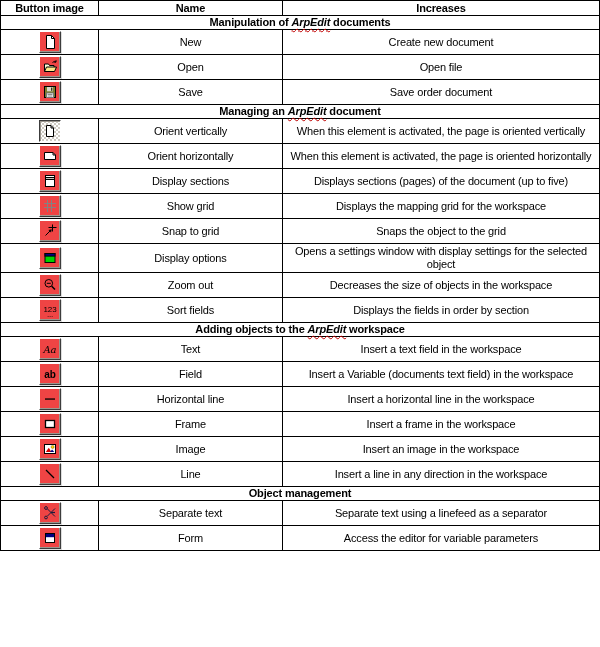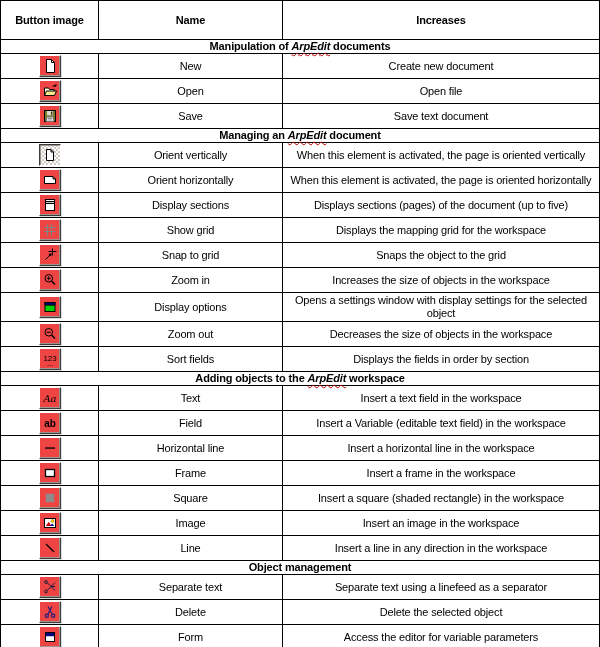--- a/index.html
+++ b/index.html
@@ -19,21 +19,21 @@
     border:1px solid #000;
     padding:1px 3px;
     text-align:center;
     vertical-align:middle;
     line-height:13px;
   }
   th {
     font-size:11px;
     font-weight:bold;
     height:14px;
-    padding:12px 2px;
+    padding:0 2px;
   }
   td.section-title {
     font-weight:bold;
     height:12px;
     padding:0 16px;
   }
   tr.icon-row > td { height:21px; }
   .brand {
     font-style:italic;
     text-decoration-line:underline;
@@ -109,21 +109,21 @@
             <svg width="16" height="16" viewBox="0 0 16 16">
               <rect x="2.5" y="2.5" width="11" height="11" fill="#7b7b2a" stroke="#000"></rect>
               <rect x="5" y="3" width="6" height="4.3" fill="#d9d9cf"></rect>
               <rect x="9" y="3.6" width="1.4" height="3.2" fill="#35350f"></rect>
               <rect x="4.5" y="9" width="7" height="4.5" fill="#fff" stroke="#777"></rect>
               <line x1="5.5" y1="10.5" x2="10.5" y2="10.5" stroke="#888"></line>
               <line x1="5.5" y1="12" x2="10.5" y2="12" stroke="#888"></line>
             </svg>
           </span></td>
         <td>Save</td>
-        <td><span>Save text document</span></td>
+        <td><span>Save order document</span></td>
       </tr>
       <tr>
         <td colspan="3" class="section-title"><span>Managing an </span><span class="brand">ArpEdit</span><span> document</span></td>
       </tr>
       <tr class="icon-row">
         <td><span class="tbtn pressed">
             <svg width="16" height="16" viewBox="0 0 16 16">
               <path d="M4.5 2.5h4.5l2.5 2.5v8.5h-7z" fill="#fff" stroke="#000"></path>
               <path d="M9 2.5v2.5h2.5" fill="none" stroke="#000"></path>
             </svg>
@@ -163,31 +163,20 @@
       <tr class="icon-row">
         <td><span class="tbtn">
             <svg width="16" height="16" viewBox="0 0 16 16">
               <path d="M10.5 1.5v7M6.5 4.5h8" stroke="#000" fill="none"></path>
               <line x1="3.5" y1="12.5" x2="8" y2="8" stroke="#000"></line>
               <path d="M9.8 6.2l-3.4.8 2.6 2.6z" fill="#000"></path>
             </svg>
           </span></td>
         <td>Snap to grid</td>
         <td><span>Snaps the object to the grid</span></td>
-      </tr>
-      <tr class="icon-row">
-        <td><span class="tbtn">
-            <svg width="16" height="16" viewBox="0 0 16 16" fill="none" stroke="#000">
-              <circle cx="6.8" cy="6.3" r="3.8"></circle>
-              <line x1="9.7" y1="9.2" x2="13" y2="12.5" stroke-width="1.5"></line>
-              <path d="M4.8 6.3h4M6.8 4.3v4"></path>
-            </svg>
-          </span></td>
-        <td>Zoom in</td>
-        <td><span>Increases the size of objects in the workspace</span></td>
       </tr>
       <tr class="icon-row">
         <td><span class="tbtn">
             <svg width="16" height="16" viewBox="0 0 16 16">
               <rect x="3" y="3.5" width="10" height="9" fill="#00d200" stroke="#000"></rect>
               <rect x="3" y="3.5" width="10" height="2.6" fill="#000080" stroke="#000"></rect>
             </svg>
           </span></td>
         <td>Display options</td>
         <td><span>Opens a settings window with display settings for the selected object</span></td>
@@ -225,48 +214,39 @@
         <td>Text</td>
         <td><span>Insert a </span><b>text field</b><span> in the workspace</span></td>
       </tr>
       <tr class="icon-row">
         <td><span class="tbtn">
             <svg width="16" height="16" viewBox="0 0 16 16">
               <text x="8" y="11.5" text-anchor="middle" font-size="10" font-weight="bold" font-family="Liberation Sans, sans-serif" fill="#000">ab</text>
             </svg>
           </span></td>
         <td>Field</td>
-        <td><span>Insert a </span><b>Variable</b><span> (editable text field) in the workspace</span></td>
+        <td><span>Insert a </span><b>Variable</b><span> (documents text field) in the workspace</span></td>
       </tr>
       <tr class="icon-row">
         <td><span class="tbtn">
             <svg width="16" height="16" viewBox="0 0 16 16">
               <rect x="3" y="7.4" width="10" height="1.3" fill="#000"></rect>
             </svg>
           </span></td>
         <td>Horizontal line</td>
         <td><span>Insert a horizontal </span><b>line</b><span> in the workspace</span></td>
       </tr>
       <tr class="icon-row">
         <td><span class="tbtn">
             <svg width="16" height="16" viewBox="0 0 16 16">
               <rect x="3.5" y="4.5" width="9" height="7" fill="#fff" stroke="#000" stroke-width="1.3"></rect>
             </svg>
           </span></td>
         <td>Frame</td>
         <td><span>Insert a </span><b>frame</b><span> in the workspace</span></td>
-      </tr>
-      <tr class="icon-row">
-        <td><span class="tbtn">
-            <svg width="16" height="16" viewBox="0 0 16 16">
-              <rect x="3.8" y="3.8" width="8.4" height="8.4" fill="#8c8c8c"></rect>
-            </svg>
-          </span></td>
-        <td>Square</td>
-        <td><span>Insert a </span><b>square</b><span> (shaded rectangle) in the workspace</span></td>
       </tr>
       <tr class="icon-row">
         <td><span class="tbtn">
             <svg width="16" height="16" viewBox="0 0 16 16">
               <rect x="2.5" y="3.5" width="11" height="9" fill="#fff" stroke="#000"></rect>
               <circle cx="10.6" cy="5.9" r="1.5" fill="#ffd400" stroke="#806000" stroke-width="0.5"></circle>
               <path d="M3.8 11l3-4.2 2.6 4.2z" fill="#d40000"></path>
               <path d="M8 11l2.1-2.6 2.1 2.6z" fill="#000080"></path>
             </svg>
           </span></td>
@@ -292,31 +272,20 @@
               <circle cx="4" cy="3" r="1.4"></circle>
               <circle cx="4" cy="12.5" r="1.4"></circle>
               <path d="M9 7.5h4" stroke-width="1.2"></path>
             </svg>
           </span></td>
         <td>Separate text</td>
         <td><span>Separate text using a linefeed as a separator</span></td>
       </tr>
       <tr class="icon-row">
         <td><span class="tbtn">
-            <svg width="16" height="16" viewBox="0 0 16 16" stroke="#202080" fill="none" stroke-width="1.2">
-              <path d="M6 2.5l4 7.5M10 2.5L6 10"></path>
-              <circle cx="4.8" cy="11.8" r="1.6"></circle>
-              <circle cx="11.2" cy="11.8" r="1.6"></circle>
-            </svg>
-          </span></td>
-        <td>Delete</td>
-        <td><span>Delete the selected object</span></td>
-      </tr>
-      <tr class="icon-row">
-        <td><span class="tbtn">
             <svg width="16" height="16" viewBox="0 0 16 16">
               <rect x="3.5" y="3.5" width="9" height="9" fill="#fff" stroke="#000"></rect>
               <rect x="4" y="4" width="8" height="3.2" fill="#000080"></rect>
             </svg>
           </span></td>
         <td>Form</td>
         <td><span>Access the editor for variable parameters</span></td>
       </tr>
     </tbody>
 </table>

